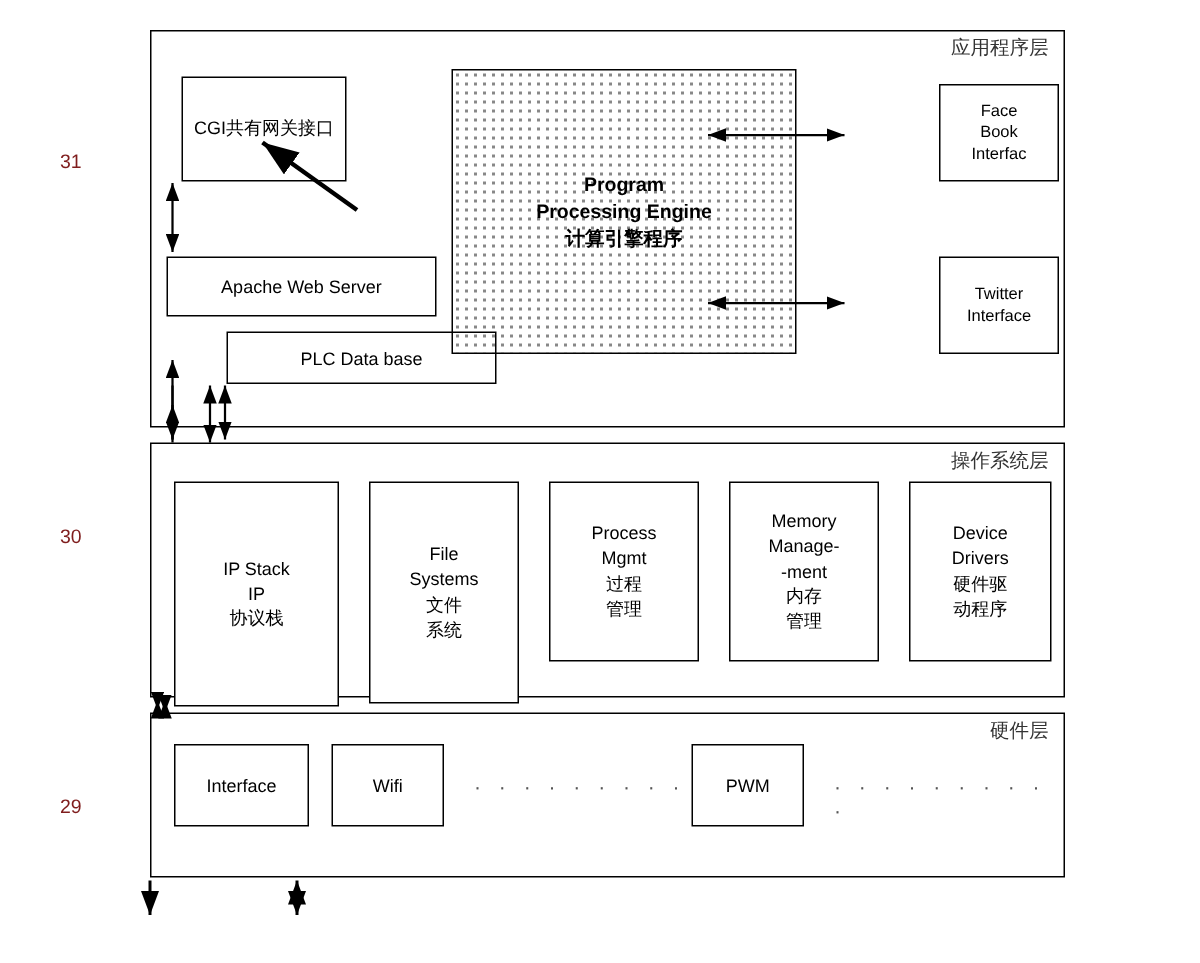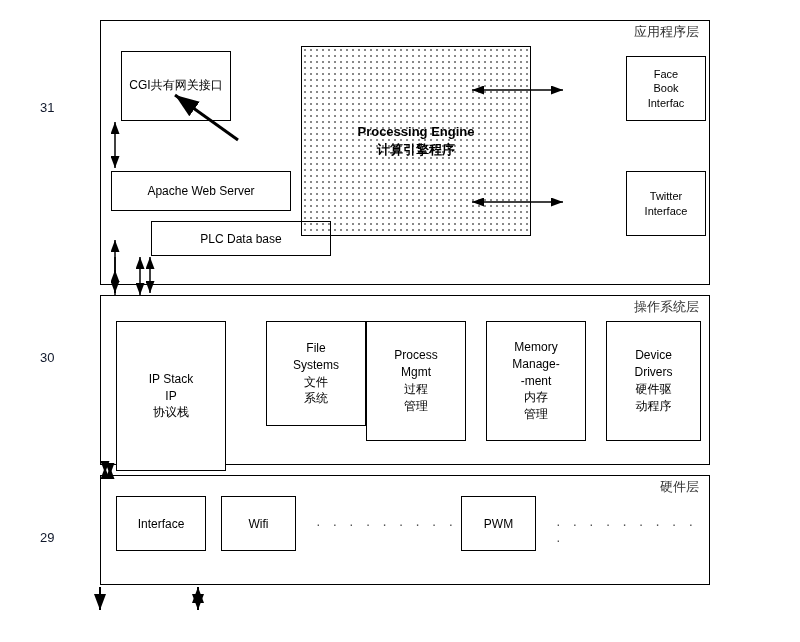--- a/index.html
+++ b/index.html
@@ -25,21 +25,21 @@
     .layer-label {
       position: absolute;
       font-size: 13px;
       color: #333;
     }
 
     
     .side-number {
       position: absolute;
       font-size: 13px;
-      color: #0f172a;
+      color: #7f1d1d;
     }
 
     
     .app-layer {
       position: absolute;
       top: 0;
       left: 60px;
       width: 610px;
       height: 265px;
       border: 1.5px solid #000;
@@ -242,20 +242,21 @@
     <div class="apache-box">
       <span>Apache Web Server</span>
     </div>
 
     <div class="plc-box">
       <span>PLC Data base</span>
     </div>
 
     <div class="ppe-box">
       <div class="ppe-text">
+        <div>Program</div>
         <div>Processing Engine</div>
         <div>计算引擎程序</div>
       </div>
     </div>
 
     <div class="fb-box">
       <span>Face<br>Book<br>Interfac</span>
     </div>
 
     <div class="tw-box">
@@ -263,21 +264,21 @@
     </div>
   </div>
 
   <div class="os-layer">
     <span class="os-layer-label layer-label">操作系统层</span>
 
     <div class="os-box" style="top:25px; left:15px; width:110px; height:150px;">
       <span>IP Stack<br>IP<br>协议栈</span>
     </div>
 
-    <div class="os-box" style="top:25px; left:145px; width:100px; height:105px;margin-left:20px;">
+    <div class="os-box" style="top:25px; left:145px; width:100px; height:148px;">
       <span>File<br>Systems<br>文件<br>系统</span>
     </div>
 
     <div class="os-box" style="top:25px; left:265px; width:100px; height:120px;">
       <span>Process<br>Mgmt<br>过程<br>管理</span>
     </div>
 
     <div class="os-box" style="top:25px; left:385px; width:100px; height:120px;">
       <span>Memory<br>Manage-<br>-ment<br>内存<br>管理</span>
     </div>

